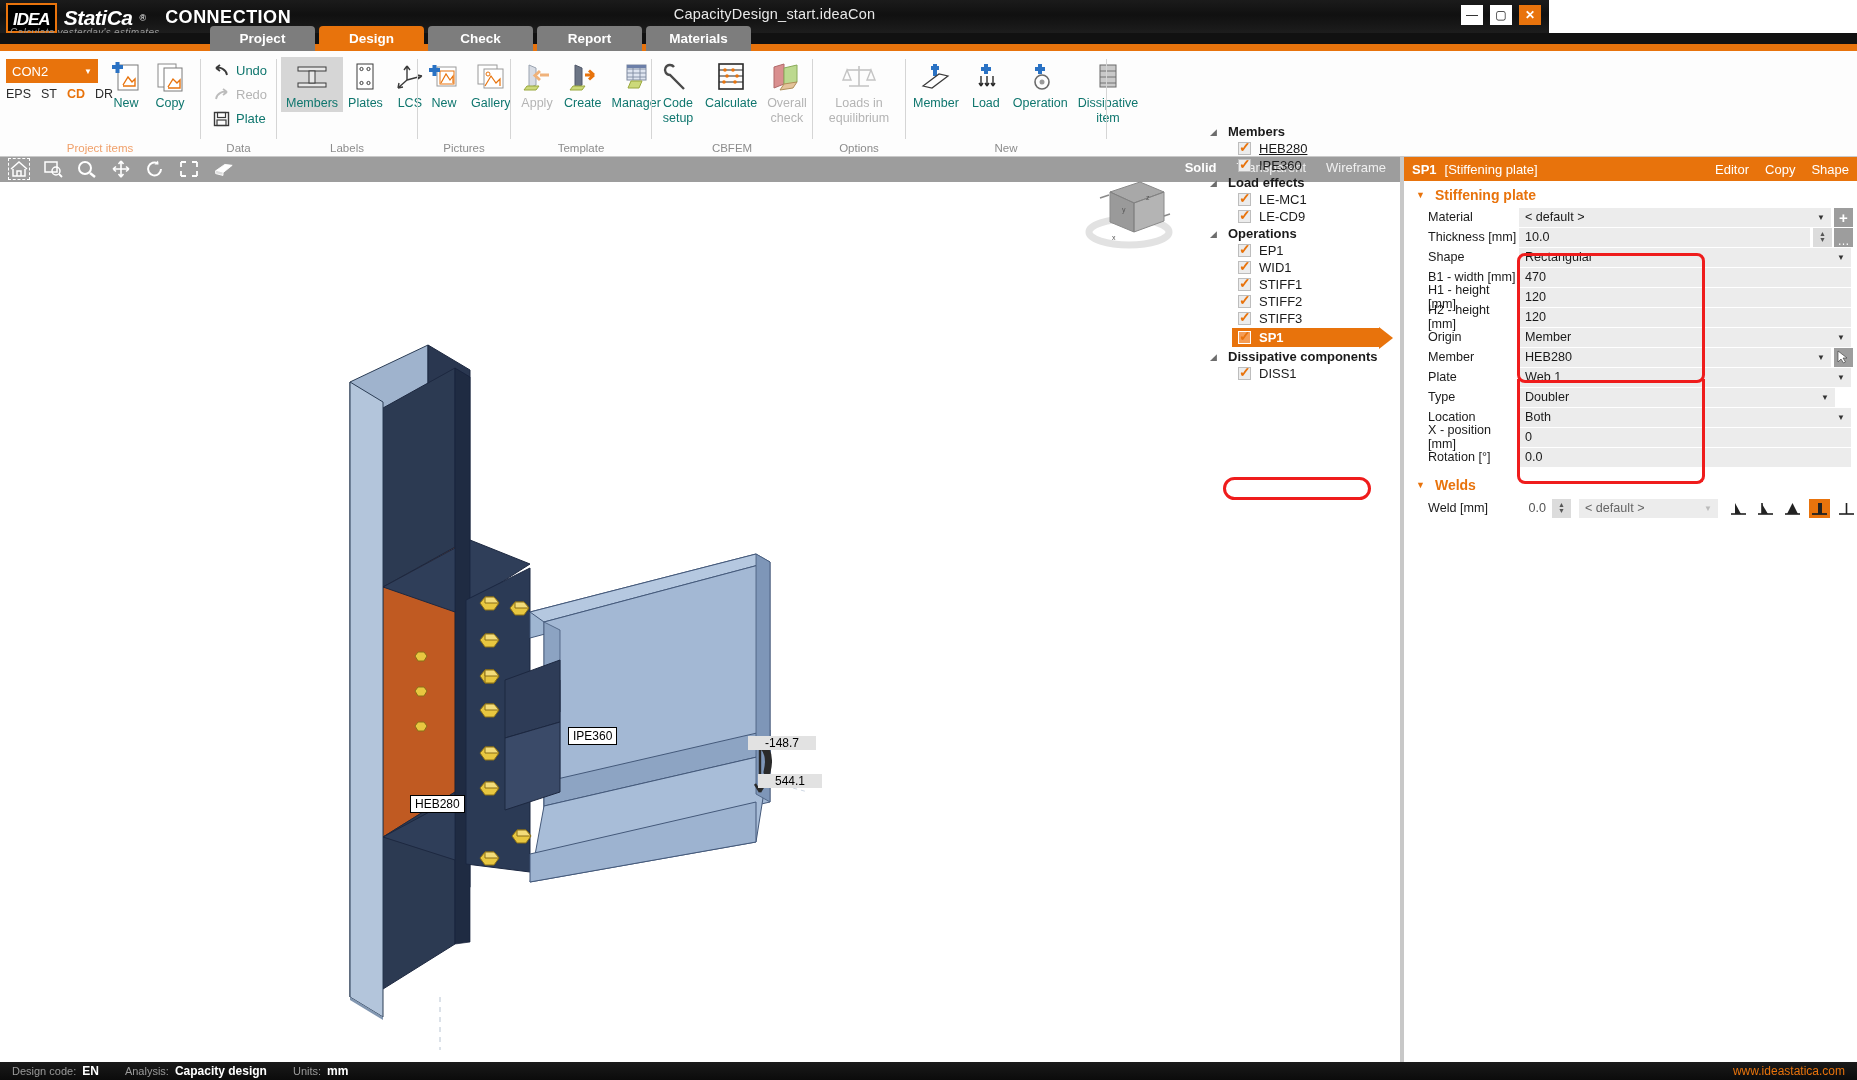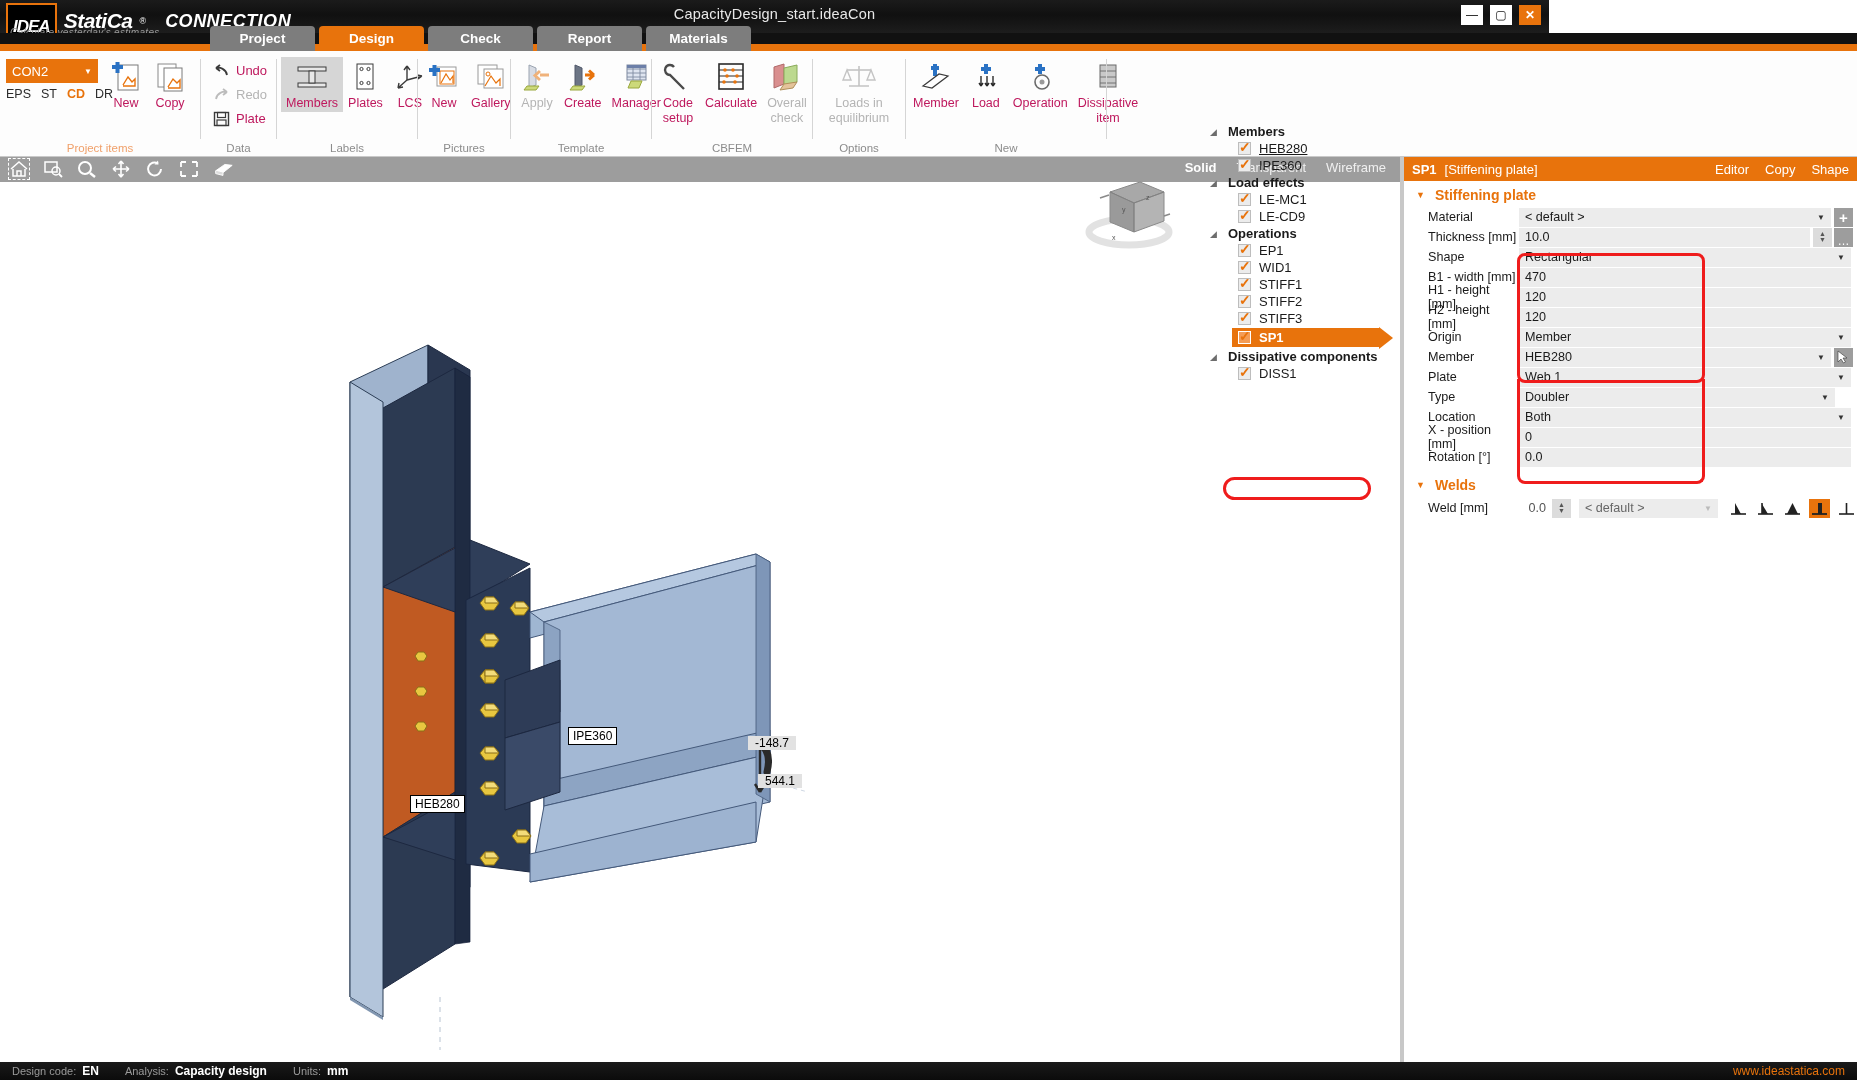--- a/index.html
+++ b/index.html
@@ -25,26 +25,26 @@
     border:0; cursor:pointer; line-height:1;
   }
   .winbtn.close { background:#e8730c; color:#fff; font-weight:bold; }
   
   .brandzone {
     position:absolute; top:0; left:0; width:330px; height:48px;
   }
   .logo-row { position:absolute; left:6px; top:3px; display:flex; align-items:center; gap:7px; }
   .logo-box {
     border:2px solid #e8730c; color:#fff; font-style:italic; font-weight:bold;
-    font-size:17px; padding:12px 5px 1px 5px; letter-spacing:-1px;
+    font-size:17px; padding:5px 5px 1px 5px; letter-spacing:-1px;
     background:#000; line-height:1.15;
   }
   .logo-statica { color:#fff; font-weight:bold; font-size:21px; font-style:italic; letter-spacing:-.5px;}
   .logo-sup { color:#fff; font-size:9px; vertical-align:super; }
-  .logo-conn { color:#fff; font-weight:bold; font-size:18px; font-style:italic; letter-spacing:.5px; margin-left:12px;}
+  .logo-conn { color:#fff; font-weight:bold; font-size:18px; letter-spacing:.5px; margin-left:12px;}
   .tagline {
     position:absolute; left:10px; top:27px; color:#9a9a9a; font-size:10px; font-style:italic;
     letter-spacing:.3px;
   }
   
   .tabstrip {
     position:absolute; top:33px; left:0; width:1857px; height:15px; background:#111;
   }
   .tabs { position:absolute; top:26px; left:210px; display:flex; gap:4px; z-index:5; }
   .tab {
@@ -68,21 +68,21 @@
     font-size:11.5px; color:#8c8c8c;
   }
   .rgroup .gtitle.accent { color:#f0a06a; }
   .sep { position:absolute; top:8px; width:1px; height:80px; background:#d5d5d5; }
   .btns { position:absolute; top:6px; left:0; display:flex; align-items:flex-start; }
   .rbtn {
     display:flex; flex-direction:column; align-items:center; justify-content:flex-start;
     min-width:44px; padding:2px 5px; cursor:pointer; text-align:center;
   }
   .rbtn .ico { height:36px; display:flex; align-items:center; justify-content:center; }
-  .rbtn .lbl { font-size:12.5px; color:#be185d; line-height:1.05; margin-top:2px; }
+  .rbtn .lbl { font-size:12.5px; color:#0f766e; line-height:1.05; margin-top:2px; }
   .rbtn.disabled .lbl { color:#b4b4b4; }
   .rbtn.selected { background:#d6d6d6; }
   .rbtn-sm { flex-direction:row; align-items:center; gap:6px; padding:2px 4px; min-width:0;}
   .rbtn-sm .ico { height:20px; }
   .rbtn-sm .lbl { font-size:13px; margin-top:0; }
   
   .con-select {
     position:absolute; left:6px; top:8px; width:92px; height:24px; background:#e8730c;
     color:#fff; font-size:13px; display:flex; align-items:center; padding:0 6px;
     cursor:pointer;
@@ -211,21 +211,21 @@
   }
   .sb-item { font-size:11px; color:#9a9a9a; margin-right:6px; }
   .sb-val { font-size:12px; color:#fff; font-weight:bold; margin-right:26px; }
   .sb-url { margin-left:auto; font-size:12px; color:#e8730c; }
   
   .model-lbl {
     position:absolute; background:#fff; border:1px solid #000; color:#000;
     font-size:12px; padding:1px 4px; font-family:"Liberation Sans",sans-serif;
   }
   .load-lbl {
-    position:absolute; background:#e2e2e2; color:#000; font-size:12px; padding:0 7px;
+    position:absolute; background:#e2e2e2; color:#000; font-size:12px; padding:0 17px;
   }
 </style>
 </head>
 <body>
 
 <div class="titlebar">
   <div class="doc-title">CapacityDesign_start.ideaCon</div>
   <div class="winbtns">
     <button class="winbtn">—</button>
     <button class="winbtn">▢</button>

